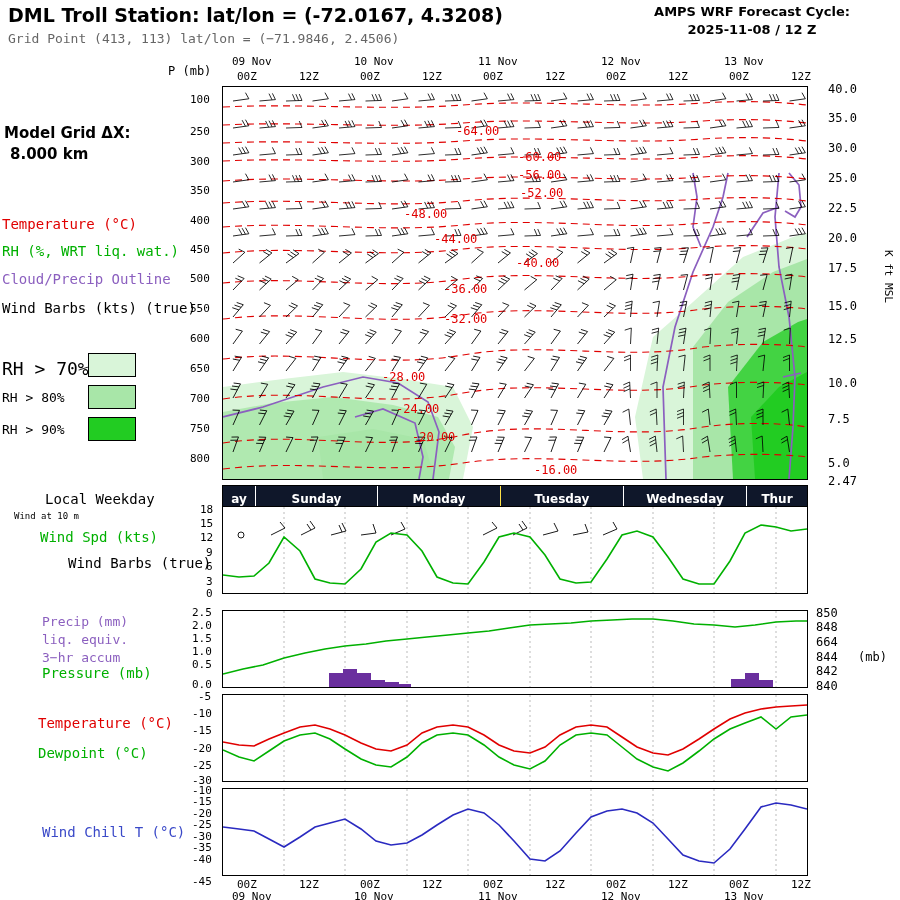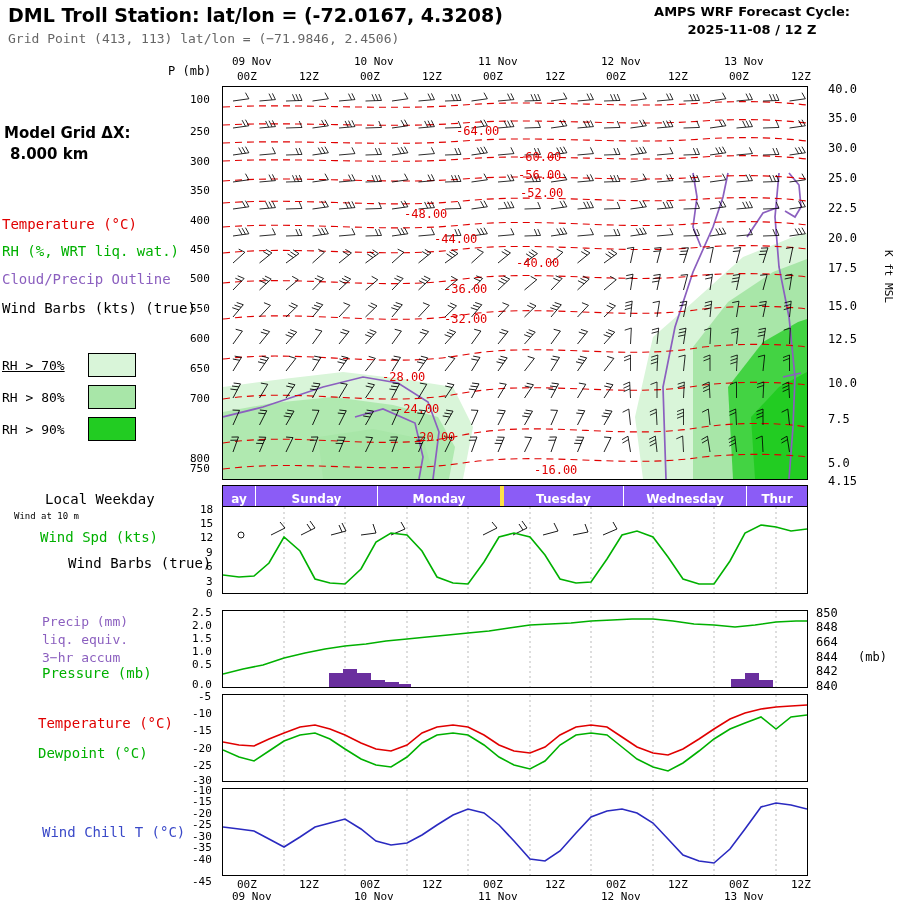--- a/index.html
+++ b/index.html
@@ -30,21 +30,21 @@
 <div class="abs t-hdr-r" style="left:612px;top:22px;width:280px;">2025-11-08 / 12  Z</div>
 
 <div class="abs" style="left:4px;top:124px;font-size:15px;font-weight:bold;">Model Grid ΔX:</div>
 <div class="abs" style="left:10px;top:145px;font-size:15px;font-weight:bold;">8.000 km</div>
 
 <div class="abs t-lbl red mono" style="left:2px;top:216px;">Temperature (°C)</div>
 <div class="abs t-lbl green mono" style="left:2px;top:243px;">RH (%, WRT liq. wat.)</div>
 <div class="abs t-lbl purple mono" style="left:2px;top:271px;">Cloud/Precip Outline</div>
 <div class="abs t-lbl mono" style="left:2px;top:300px;">Wind Barbs (kts) (true)</div>
 
-<div class="abs mono" style="left:2px;top:358px;font-size:13px;text-decoration:underline;">RH &gt; 70%</div>
+<div class="abs mono" style="left:2px;top:358px;font-size:18px;">RH &gt; 70%</div>
 <div class="abs leg-sw" style="left:88px;top:353px;background:#d9f5d9;"></div>
 <div class="abs mono" style="left:2px;top:390px;font-size:13px;">RH &gt; 80%</div>
 <div class="abs leg-sw" style="left:88px;top:385px;background:#a8e6a8;"></div>
 <div class="abs mono" style="left:2px;top:422px;font-size:13px;">RH &gt; 90%</div>
 <div class="abs leg-sw" style="left:88px;top:417px;background:#22cc22;"></div>
 
 <div class="abs mono" style="left:45px;top:491px;font-size:14px;">Local Weekday</div>
 <div class="abs mono" style="left:14px;top:511px;font-size:9px;">Wind at 10 m</div>
 <div class="abs mono green" style="left:40px;top:529px;font-size:14px;">Wind Spd (kts)</div>
 <div class="abs mono" style="left:40px;top:555px;font-size:14px;margin-left:28px;">Wind Barbs (true)</div>
@@ -1683,44 +1683,44 @@
 <div class="abs mono t-axis" style="left:190px;top:125px;">250</div>
 <div class="abs mono t-axis" style="left:190px;top:155px;">300</div>
 <div class="abs mono t-axis" style="left:190px;top:184px;">350</div>
 <div class="abs mono t-axis" style="left:190px;top:214px;">400</div>
 <div class="abs mono t-axis" style="left:190px;top:243px;">450</div>
 <div class="abs mono t-axis" style="left:190px;top:272px;">500</div>
 <div class="abs mono t-axis" style="left:190px;top:302px;">550</div>
 <div class="abs mono t-axis" style="left:190px;top:332px;">600</div>
 <div class="abs mono t-axis" style="left:190px;top:362px;">650</div>
 <div class="abs mono t-axis" style="left:190px;top:392px;">700</div>
-<div class="abs mono t-axis" style="left:190px;top:422px;margin-top:40px;">750</div>
+<div class="abs mono t-axis" style="left:190px;top:422px;">750</div>
 <div class="abs mono t-axis" style="left:190px;top:452px;">800</div>
 
 <div class="abs mono t-axis-r" style="left:828px;top:82px;">40.0</div>
 <div class="abs mono t-axis-r" style="left:828px;top:111px;">35.0</div>
 <div class="abs mono t-axis-r" style="left:828px;top:141px;">30.0</div>
 <div class="abs mono t-axis-r" style="left:828px;top:171px;">25.0</div>
 <div class="abs mono t-axis-r" style="left:828px;top:201px;">22.5</div>
 <div class="abs mono t-axis-r" style="left:828px;top:231px;">20.0</div>
 <div class="abs mono t-axis-r" style="left:828px;top:261px;">17.5</div>
 <div class="abs mono t-axis-r" style="left:828px;top:299px;">15.0</div>
 <div class="abs mono t-axis-r" style="left:828px;top:332px;">12.5</div>
 <div class="abs mono t-axis-r" style="left:828px;top:376px;">10.0</div>
 <div class="abs mono t-axis-r" style="left:828px;top:412px;">7.5</div>
 <div class="abs mono t-axis-r" style="left:828px;top:456px;">5.0</div>
-<div class="abs mono t-axis-r" style="left:828px;top:474px;">4.15</div>
+<div class="abs mono t-axis-r" style="left:828px;top:474px;">2.47</div>
 
 <div class="abs mono" style="left:882px;top:250px;font-size:11px;writing-mode:vertical-rl;">K ft  MSL</div>
 
-<div class="abs" style="left:222px;top:485px;width:586px;height:27px;border:1px solid #000;box-sizing:border-box;background:#8b5cf6;overflow:hidden;">
+<div class="abs" style="left:222px;top:485px;width:586px;height:27px;border:1px solid #000;box-sizing:border-box;background:#0f172a;overflow:hidden;">
   <div class="wkday" style="left:0px;width:32px;">ay</div>
   <div class="wkday" style="left:32px;width:122px;border-left:1px solid #fff;">Sunday</div>
   <div class="wkday" style="left:154px;width:123px;border-left:1px solid #fff;">Monday</div>
-  <div class="wkday" style="left:277px;width:123px;border-left:4px solid #fde047;">Tuesday</div>
+  <div class="wkday" style="left:277px;width:123px;border-left:1px solid #fde047;">Tuesday</div>
   <div class="wkday" style="left:400px;width:123px;border-left:1px solid #fff;">Wednesday</div>
   <div class="wkday" style="left:523px;width:61px;border-left:1px solid #fff;">Thur</div>
 </div>
 
 <div class="panel" style="left:222px;top:506px;width:586px;height:88px;">
   <svg width="584" height="86" viewBox="0 0 584 86">
     <g stroke="#bbb" stroke-width="1" stroke-dasharray="2,3">
       <line x1="61" y1="0" x2="61" y2="86"></line>
         <line x1="122" y1="0" x2="122" y2="86"></line>
       <line x1="184" y1="0" x2="184" y2="86"></line>

